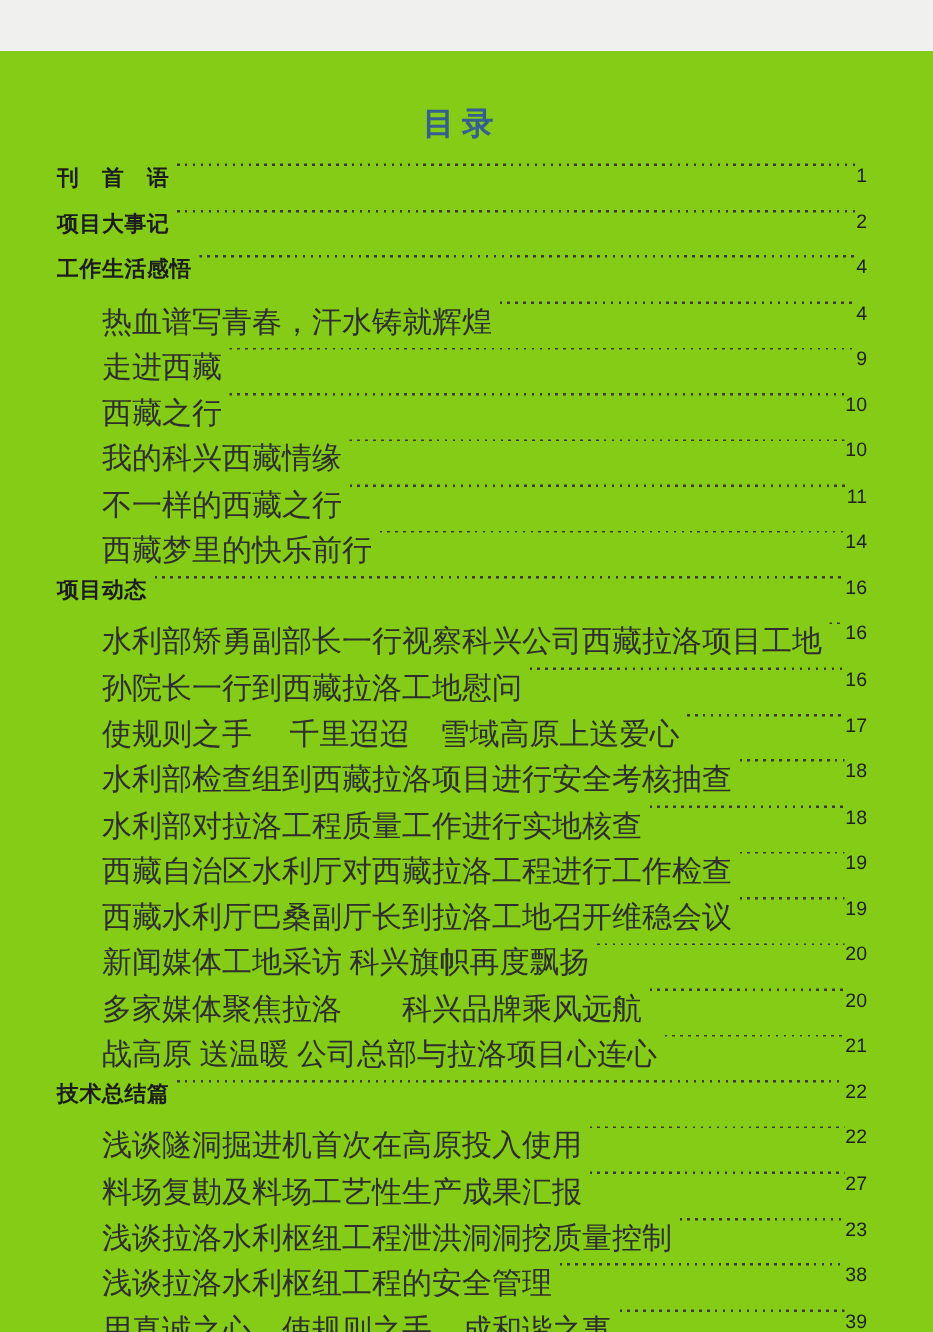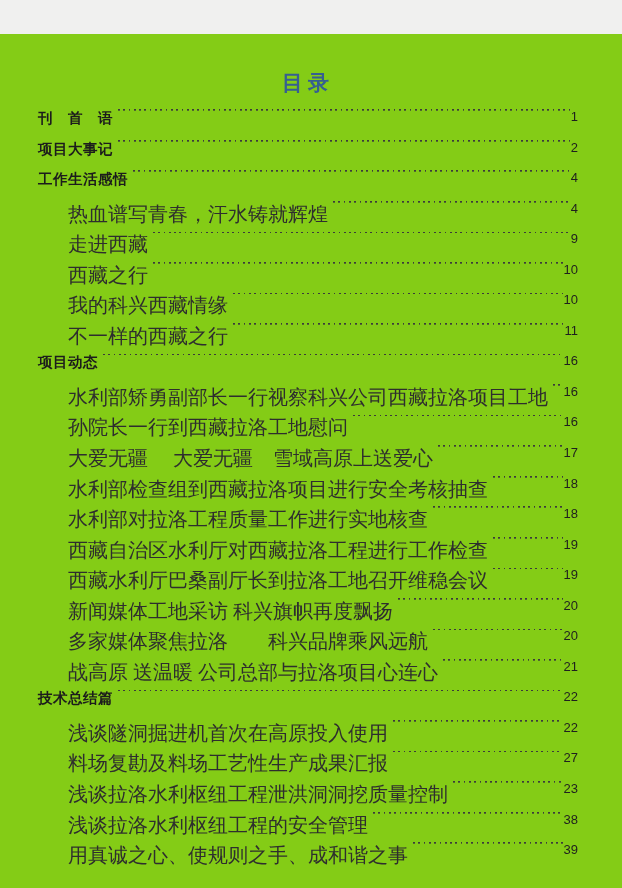--- a/index.html
+++ b/index.html
@@ -103,37 +103,42 @@
       <div class="row lvl2">
         <span class="t">我的科兴西藏情缘</span>
         <span class="leader"></span>
         <span class="pg">10</span>
       </div>
       <div class="row lvl2">
         <span class="t">不一样的西藏之行</span>
         <span class="leader"></span>
         <span class="pg">11</span>
       </div>
+      <div class="row lvl2">
+        <span class="t">西藏梦里的快乐前行</span>
+        <span class="leader"></span>
+        <span class="pg">14</span>
+      </div>
       <div class="row lvl1">
         <span class="t">项目动态</span>
         <span class="leader"></span>
         <span class="pg">16</span>
       </div>
       <div class="row lvl2">
         <span class="t">水利部矫勇副部长一行视察科兴公司西藏拉洛项目工地</span>
         <span class="leader"></span>
         <span class="pg">16</span>
       </div>
       <div class="row lvl2">
         <span class="t">孙院长一行到西藏拉洛工地慰问</span>
         <span class="leader"></span>
         <span class="pg">16</span>
       </div>
       <div class="row lvl2">
-        <span class="t">大爱无疆　 大爱无疆　雪域高原上送爱心</span>
+        <span class="t">使规则之手　 千里迢迢　雪域高原上送爱心</span>
         <span class="leader"></span>
         <span class="pg">17</span>
       </div>
       <div class="row lvl2">
         <span class="t">水利部检查组到西藏拉洛项目进行安全考核抽查</span>
         <span class="leader"></span>
         <span class="pg">18</span>
       </div>
       <div class="row lvl2">
         <span class="t">水利部对拉洛工程质量工作进行实地核查</span>

